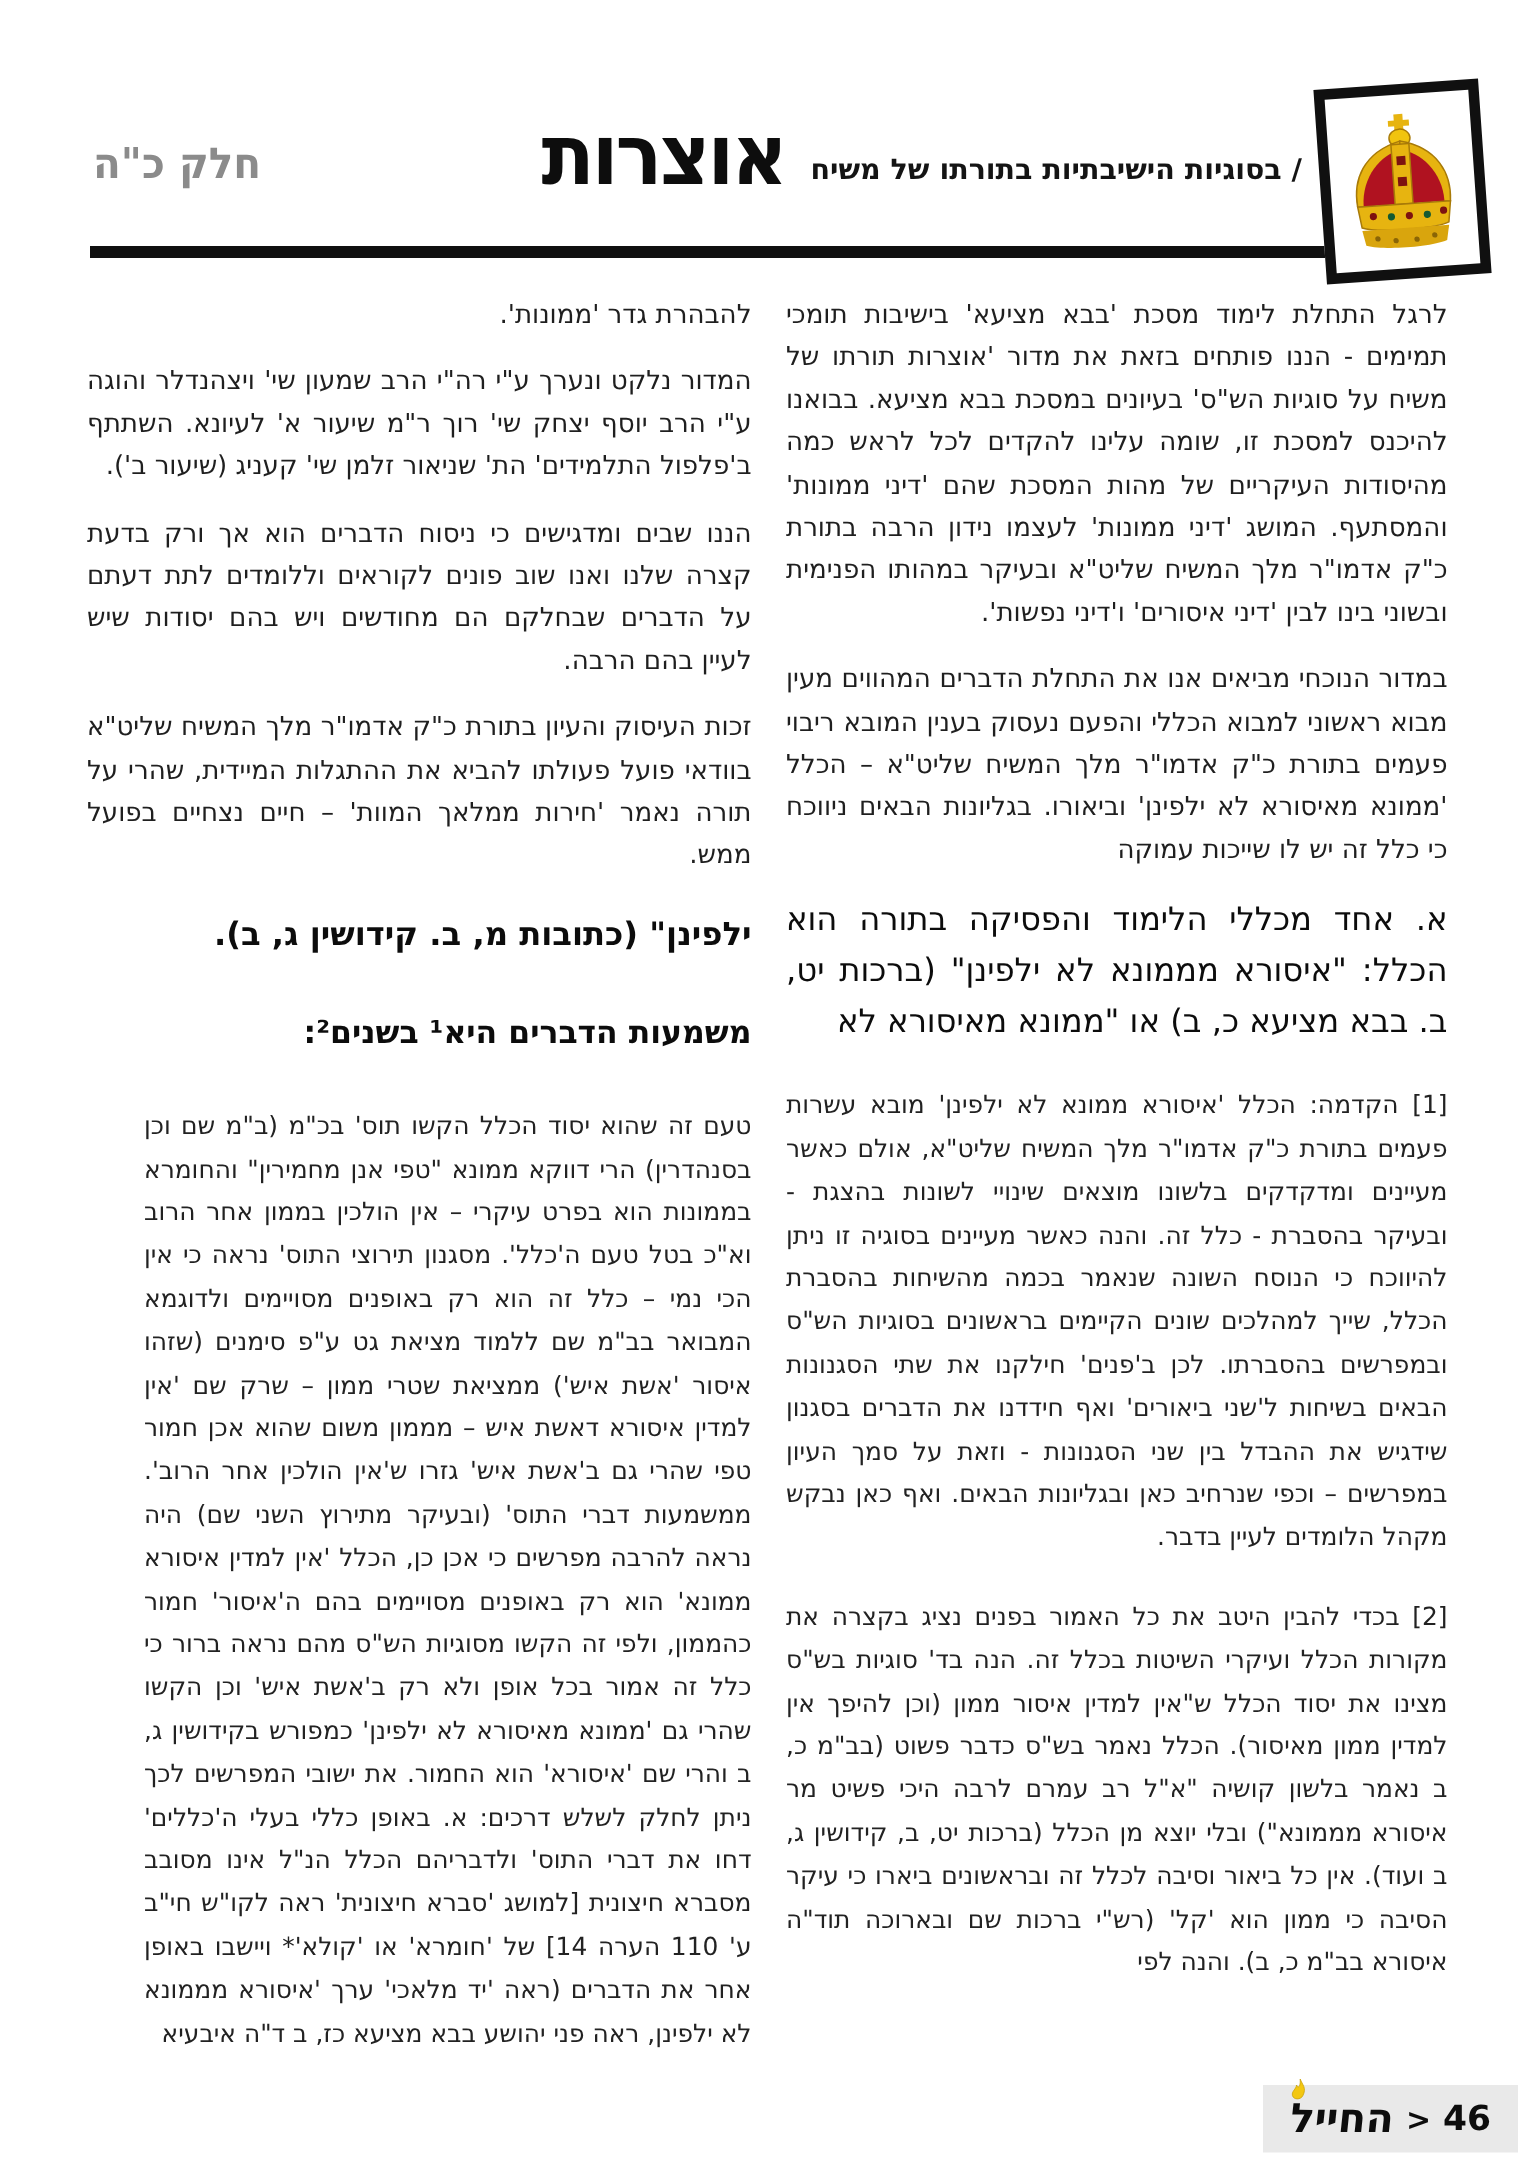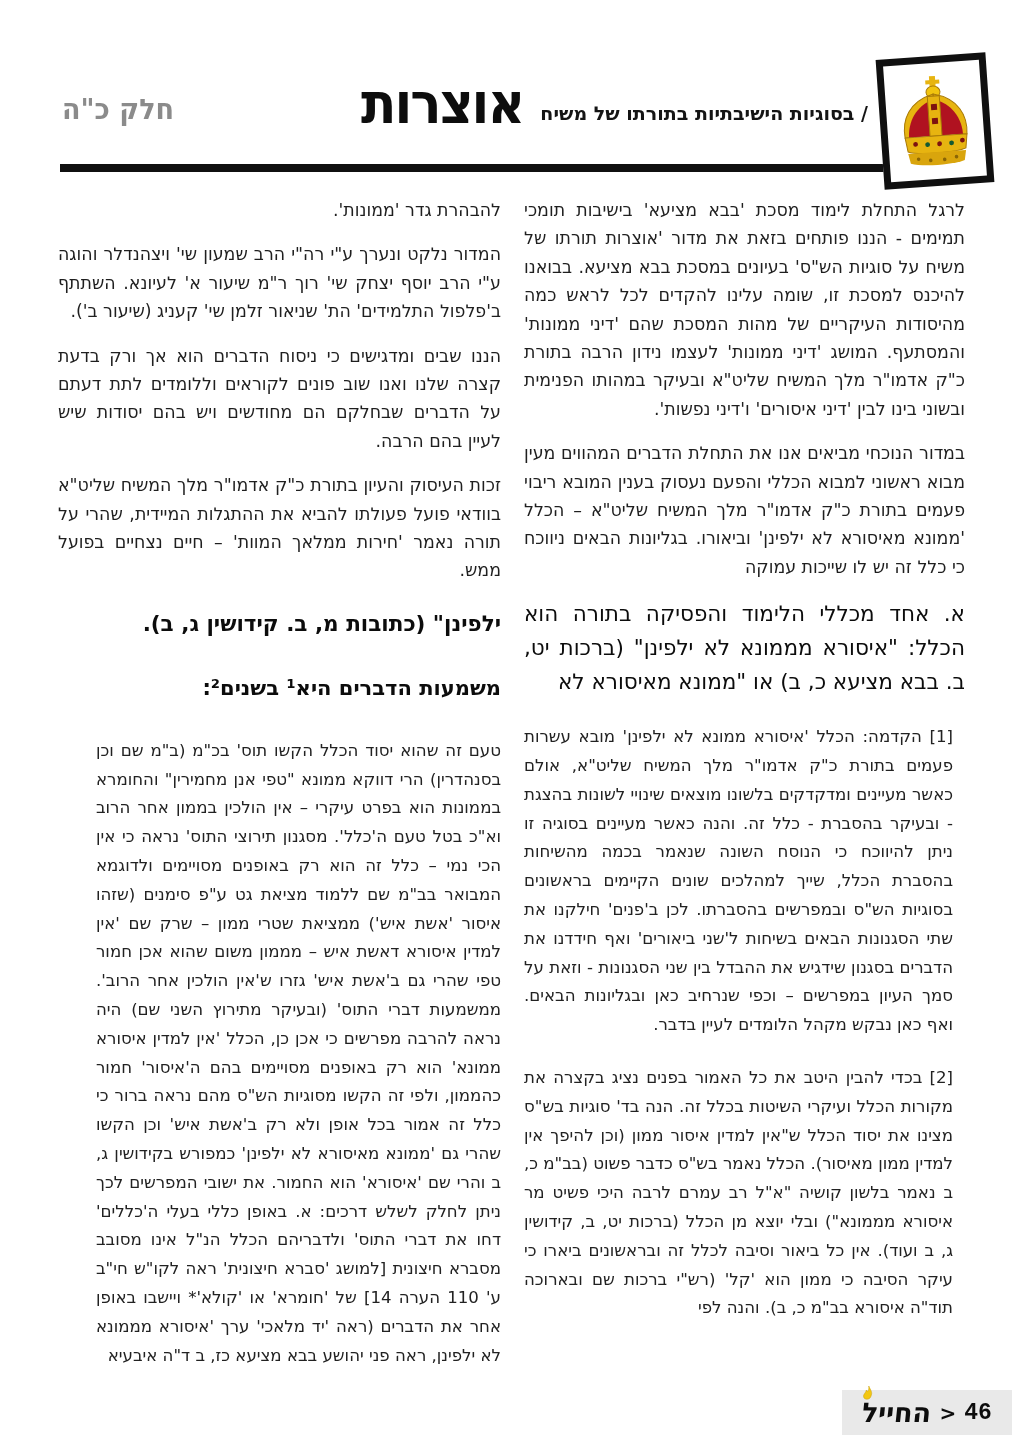--- a/index.html
+++ b/index.html
@@ -75,21 +75,21 @@
   .heading-sub-line{
     margin:34px 0 0 0;
     font-size:21px; font-weight:bold; line-height:30px;
     text-align:left; direction:rtl;
     color:#0c0c0c;
   }
   
   .heading-cont-line,.heading-sub-line{text-align:right;}
 
   .fnote{
-    margin:24px 12px 0 0;
+    margin:24px 0 0 0;
     font-size:16.6px; line-height:28.8px;
     text-align:justify; text-align-last:right;
     color:#222222;
   }
   .fnote-cont{
     margin-top:34px;
     font-size:16.6px; line-height:28.8px;
     text-align:justify; text-align-last:right;
     color:#222222;
     margin-left:38px;
@@ -106,21 +106,21 @@
   .footer-brand{
     position:relative;
     font-size:27px; font-weight:900; color:#0d0d0d;
     transform:skewX(-6deg);
     line-height:1;
   }
   .footer-flame{
     position:absolute; top:-13px; left:-2px; width:12px; height:16px;
   }
   .footer-chevron{font-size:20px; font-weight:900; color:#0d0d0d;}
-  .footer-page{font-size:23px; font-weight:900; color:#0d0d0d;font-family:Liberation Mono, monospace;}
+  .footer-page{font-size:23px; font-weight:900; color:#0d0d0d;}
 </style>
 </head>
 <body>
 
 <div class="page">
 
   <div class="crown-box">
     <svg width="74" height="94" viewBox="0 0 74 94">
 
       <rect x="34" y="2" width="6" height="12" fill="#e7b410"></rect>

